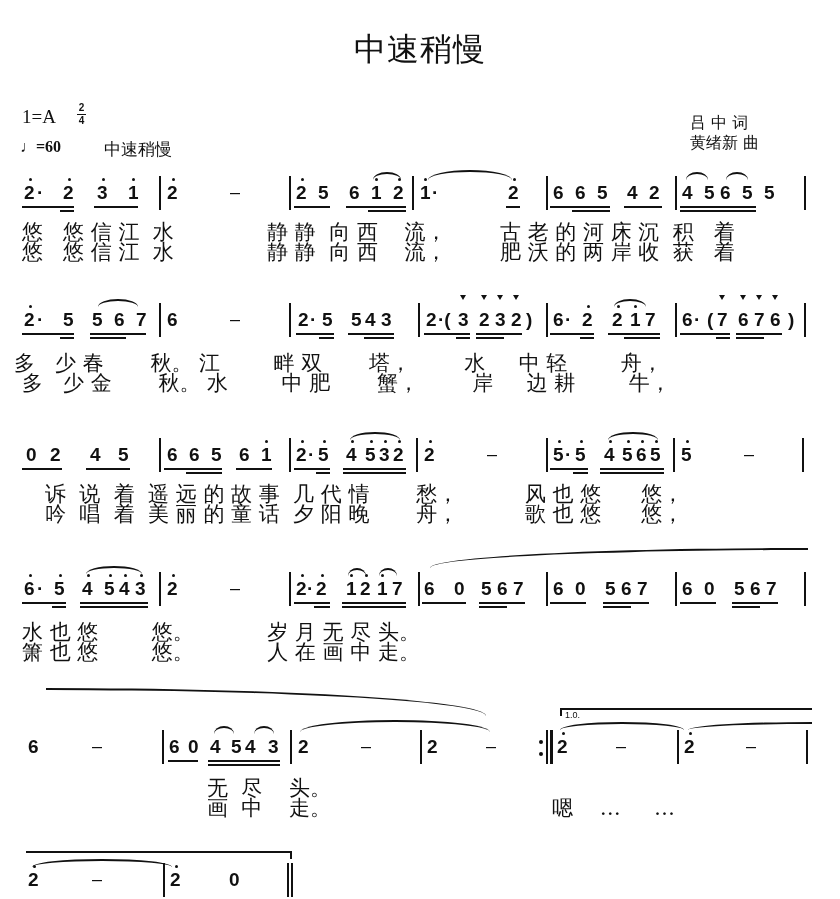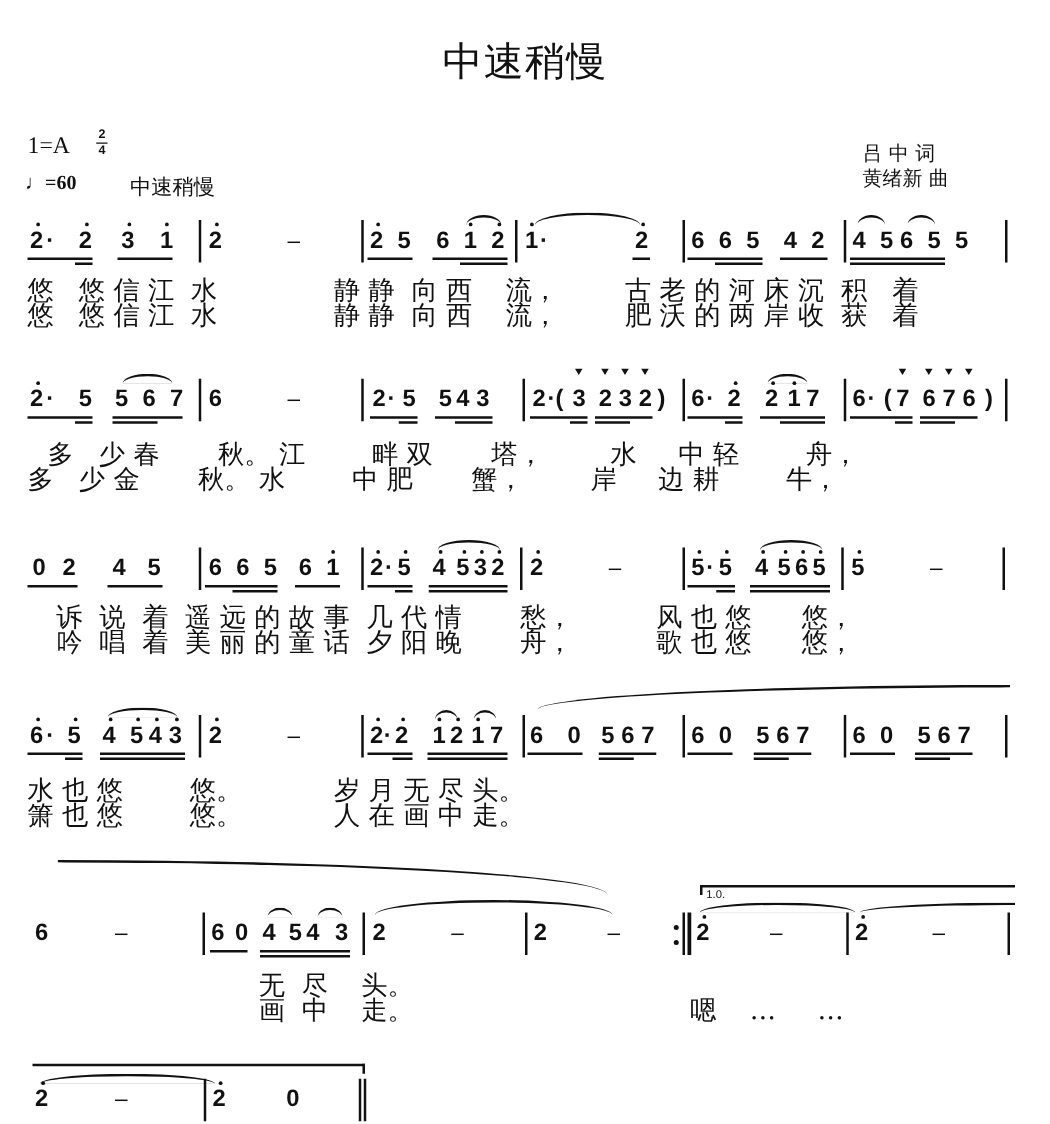--- a/index.html
+++ b/index.html
@@ -181,21 +181,21 @@
     <span class="tri" style="left:719px;top:-8px"></span>
       <span class="tri" style="left:740px;top:-8px"></span>
       <span class="tri" style="left:756px;top:-8px"></span>
       <span class="tri" style="left:772px;top:-8px"></span>
     <div class="ul" style="left:680px;top:30px;width:50px"></div>
       <div class="ul" style="left:716px;top:34px;width:14px"></div>
     <div class="ul" style="left:736px;top:30px;width:46px"></div>
       <div class="ul" style="left:736px;top:34px;width:28px"></div>
     <div class="bar" style="left:804px"></div>
   </div>
-  <div class="lyric" style="left:38px;top:50px">多   少 春       秋。 江        畔 双       塔，        水     中 轻        舟，</div>
+  <div class="lyric" style="left:14px;top:50px">多   少 春       秋。 江        畔 双       塔，        水     中 轻        舟，</div>
   <div class="lyric" style="left:22px;top:70px">多   少 金       秋。 水        中 肥       蟹，        岸     边 耕        牛，</div>
 </div>
 
 <div class="row" style="top:438px;">
   <div class="notes">
     <span class="n" style="left:26px">0</span>
       <span class="n" style="left:50px">2</span>
     <span class="n" style="left:90px">4</span>
       <span class="n" style="left:118px">5</span>
     <div class="ul" style="left:22px;top:30px;width:40px"></div>

